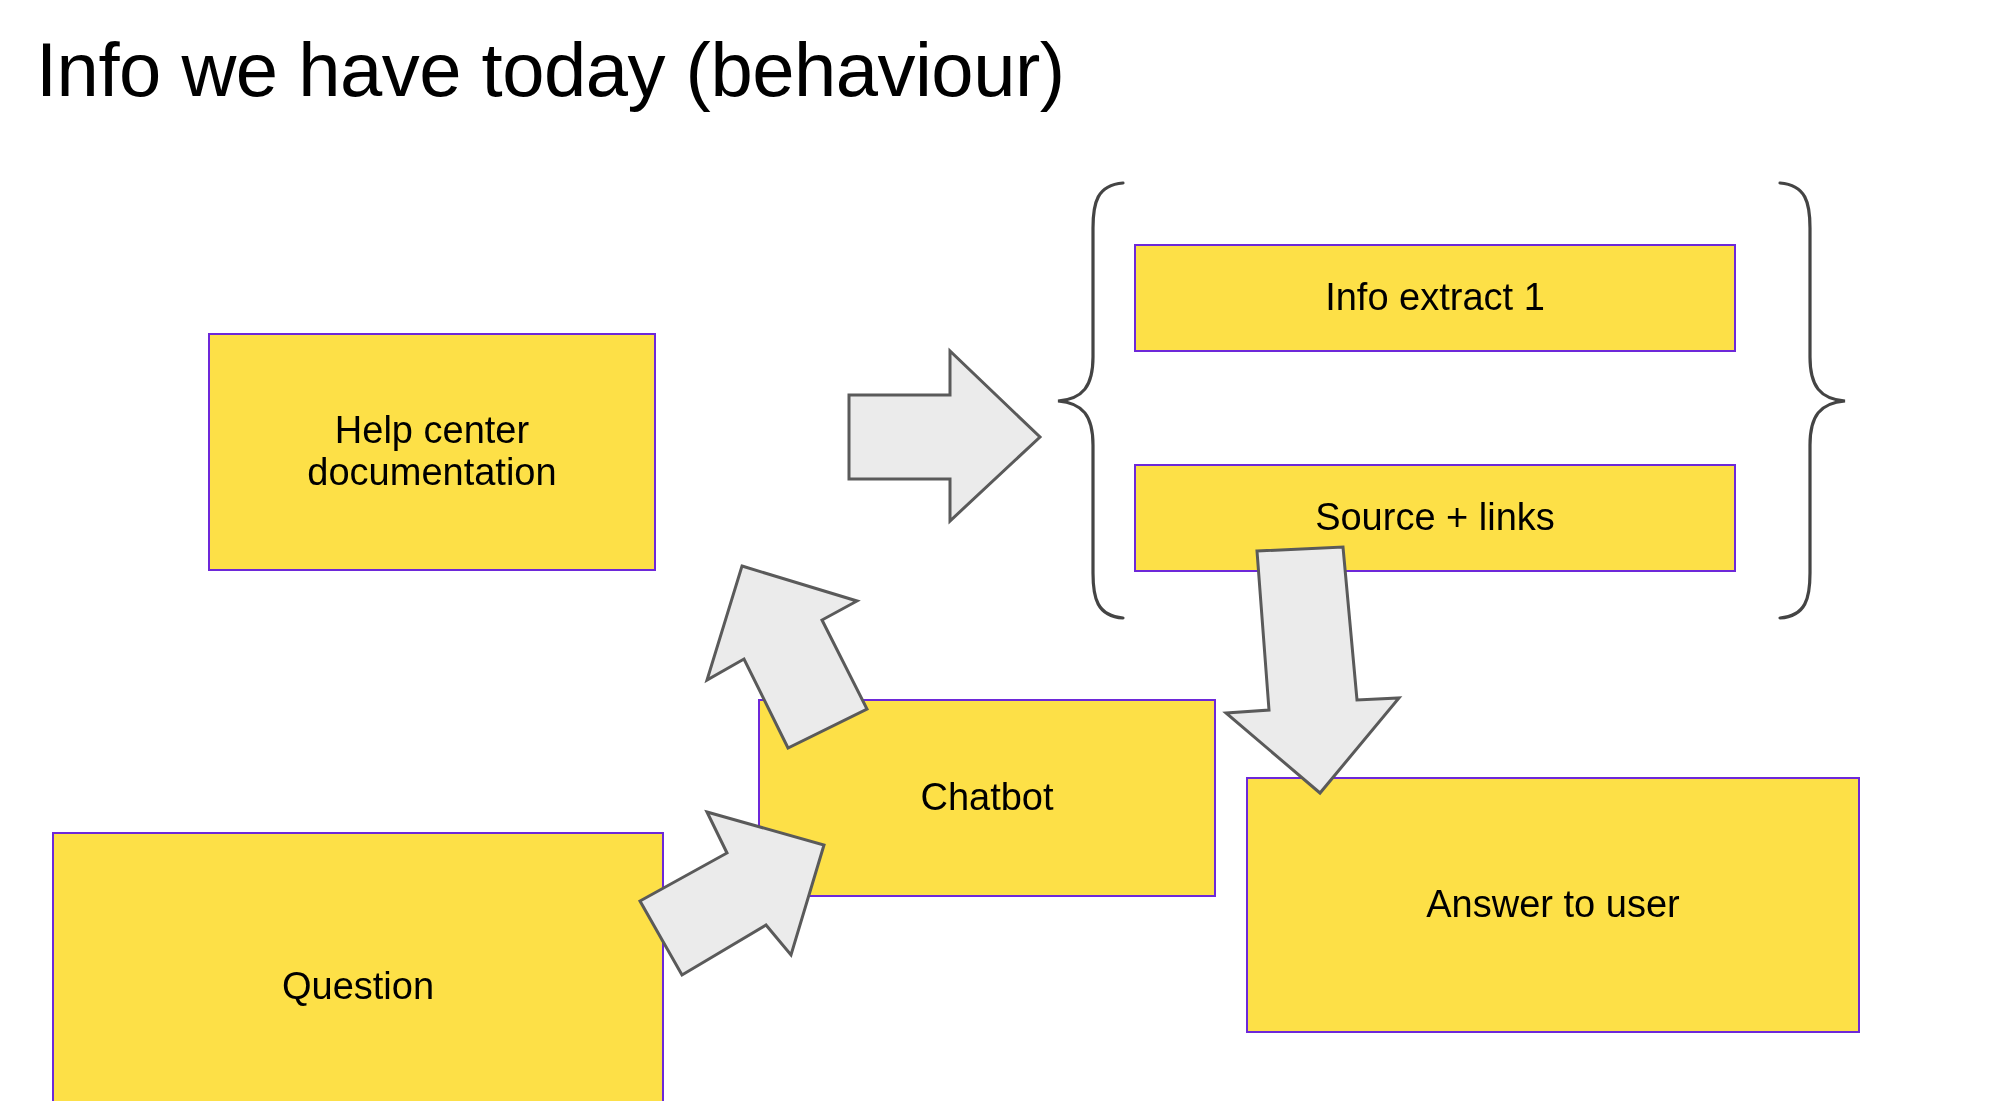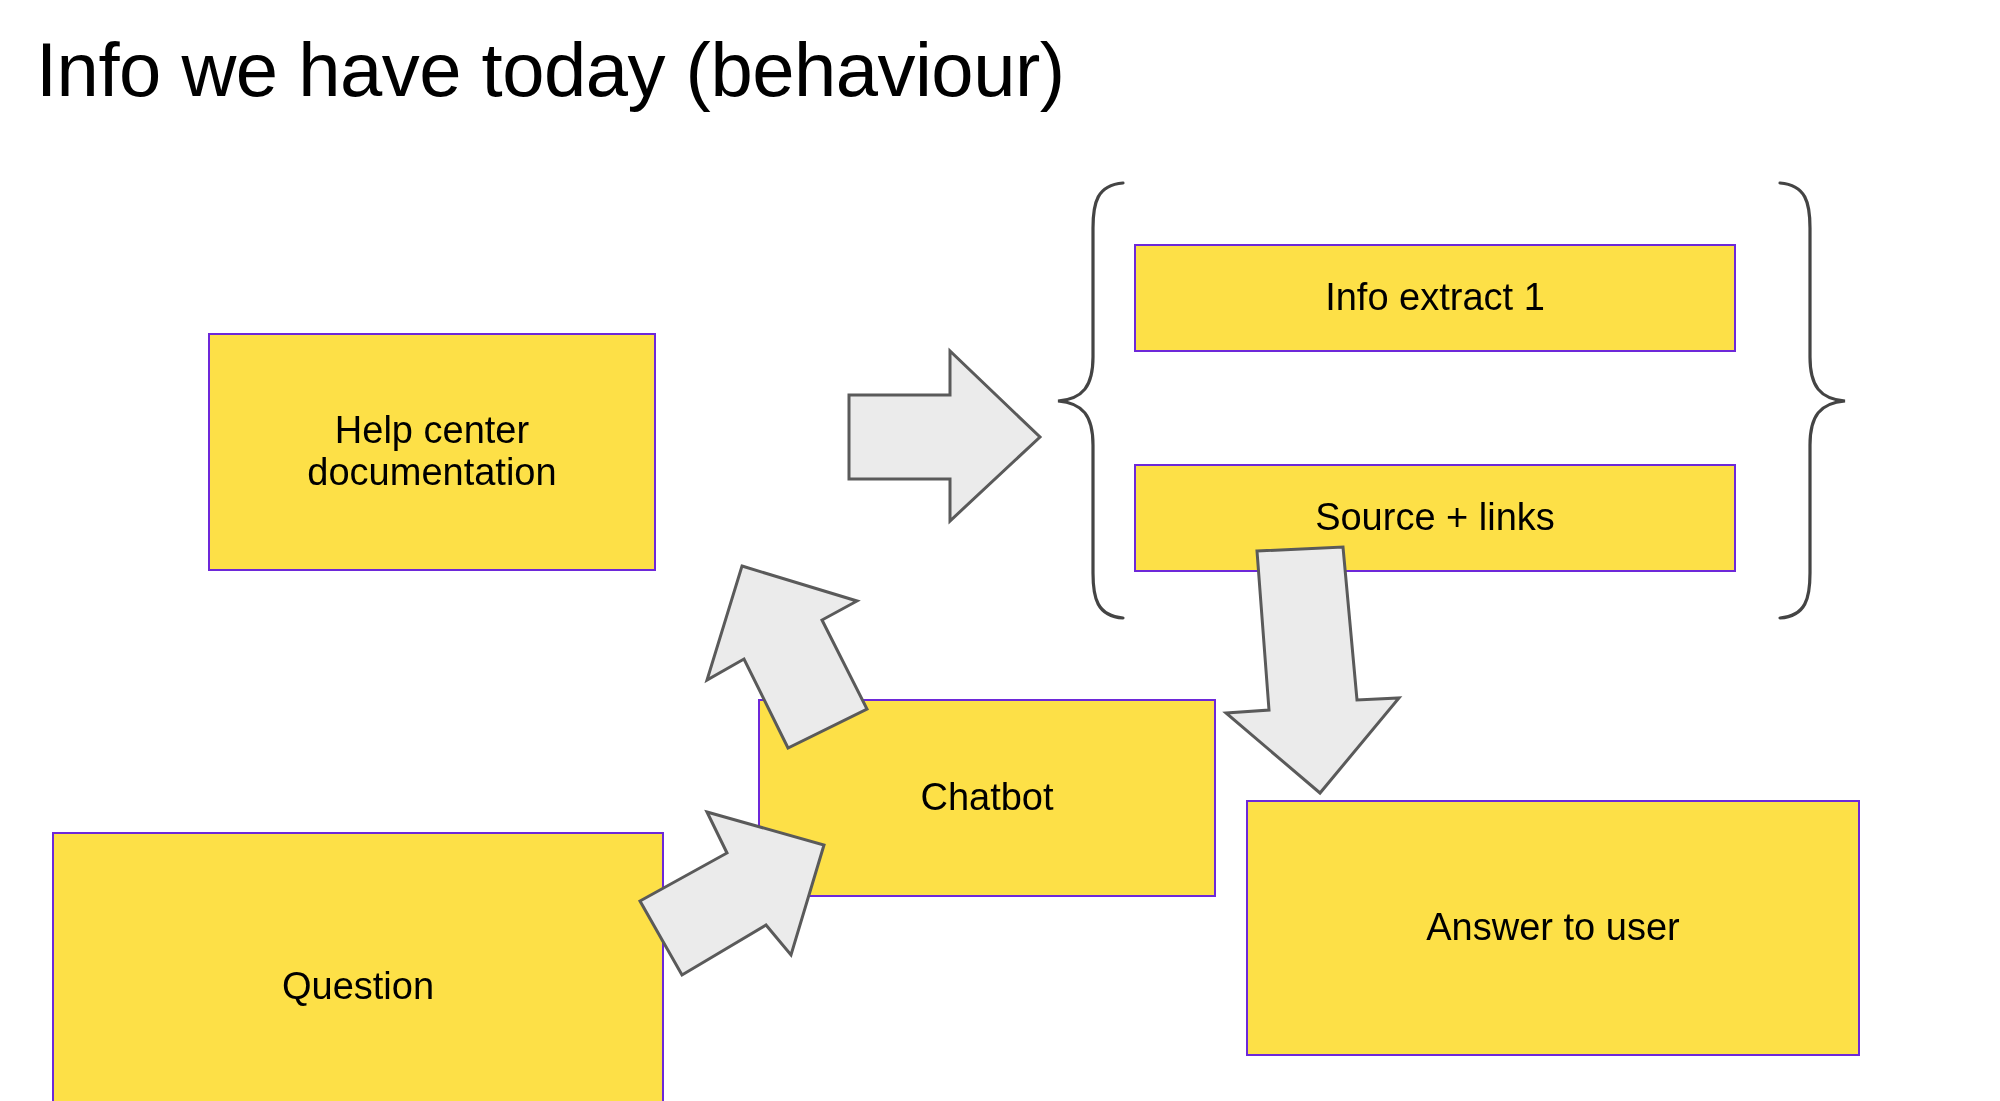--- a/index.html
+++ b/index.html
@@ -43,21 +43,21 @@
     display: block;
     padding: 0 10px;
   }
   
   #node-helpcenter { left: 208px;  top: 333px; width: 448px;  height: 238px; }
   #node-extract1   { left: 1134px; top: 244px; width: 602px;  height: 108px; }
   #node-extract2   { left: 1134px; top: 355px; width: 602px;  height: 108px; }
   #node-source     { left: 1134px; top: 464px; width: 602px;  height: 108px; }
   #node-chatbot    { left: 758px;  top: 663px; width: 458px;  height: 198px; margin-top: 36px; }
   #node-question   { left: 52px;   top: 832px; width: 612px;  height: 310px; }
-  #node-answer     { left: 1246px; top: 800px; width: 614px;  height: 256px; }
+  #node-answer     { left: 1246px; top: 777px; width: 614px;  height: 256px; }
 
   
   #overlay {
     position: absolute;
     left: 0;
     top: 0;
     width: 2000px;
     height: 1101px;
     pointer-events: none;
   }

